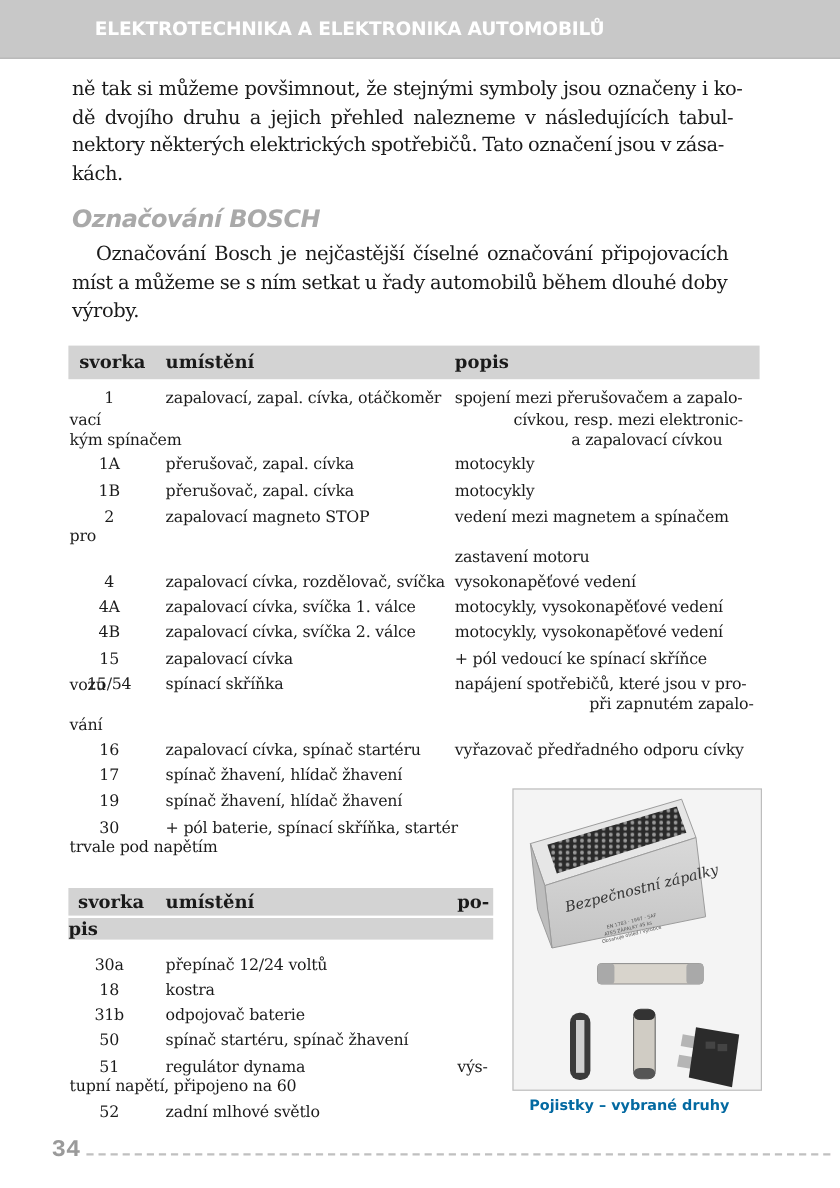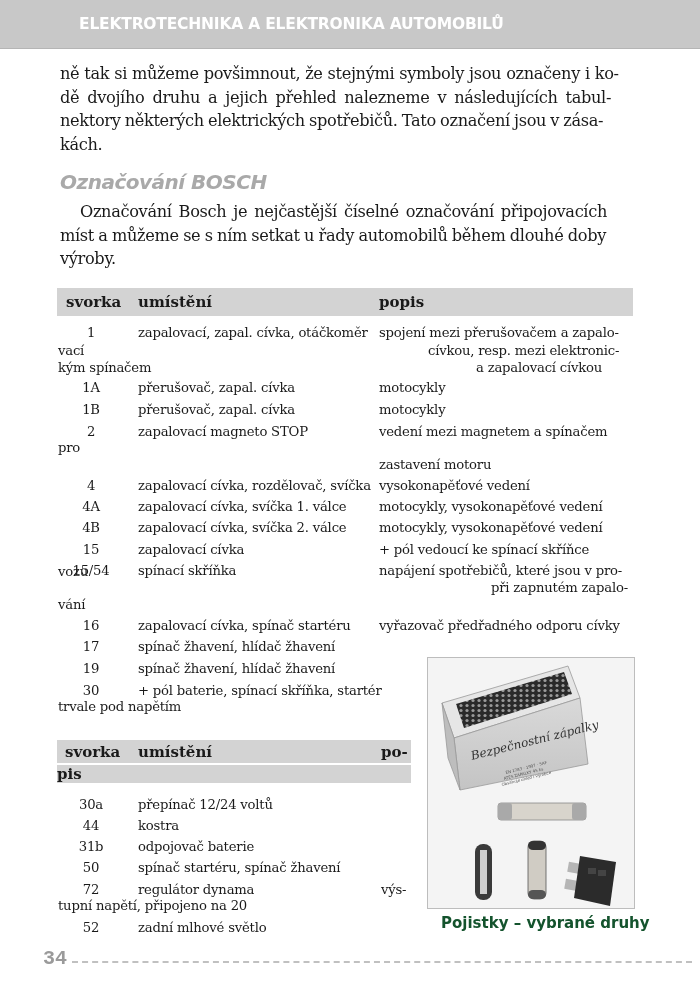--- a/index.html
+++ b/index.html
@@ -26,21 +26,21 @@
   .c1 { width:70px; text-align:center; left:56px; }
   .c2 { left:138px; }
   .c3 { left:379px; }
   .cont { position:absolute; font-size:13.2px; font-family:"DejaVu Serif", serif; letter-spacing:-0.2px; white-space:nowrap; }
   .th2a { position:absolute; left:57px; top:740px; width:354px; height:23px; background:#d3d3d3; }
   .th2b { position:absolute; left:57px; top:765px; width:354px; height:18px; background:#d3d3d3; }
   .th2-text { position:absolute; font-weight:bold; font-size:15px; font-family:"DejaVu Serif", serif; }
   .photo { position:absolute; left:427px; top:657px; width:206px; height:250px; border:1px solid #bdbdbd;
            background:#f4f4f4; overflow:hidden; }
   .caption { position:absolute; left:441px; top:914px; font-family:"DejaVu Sans", sans-serif; font-weight:bold;
-             font-size:15px; color:#14532d; }
+             font-size:12px; color:#0369a1; }
   .page-num { position:absolute; left:43px; top:947px; font-family:Liberation Mono, monospace; font-weight:bold;
               font-size:20px; color:#9a9a9a; }
   .dashes { position:absolute; left:72px; top:961px; width:620px; height:0; border-top:2px dashed #c0c0c0; }
 </style>
 </head>
 <body>
 
 <div class="running-head">
   <span>ELEKTROTECHNIKA A ELEKTRONIKA AUTOMOBILŮ</span>
 </div>
@@ -150,37 +150,37 @@
 <span class="th2-text" style="left:138px; top:743px">umístění</span>
 <span class="th2-text" style="left:381px; top:743px">po-</span>
 <span class="th2-text" style="left:57px; top:765px">pis</span>
 
 <div>
   <div class="row" style="top:797px">
     <span class="c1">30a</span>
     <span class="c2">přepínač 12/24 voltů</span>
   </div>
   <div class="row" style="top:818px">
-    <span class="c1">44</span>
+    <span class="c1">18</span>
     <span class="c2">kostra</span>
   </div>
   <div class="row" style="top:839px">
     <span class="c1">31b</span>
     <span class="c2">odpojovač baterie</span>
   </div>
   <div class="row" style="top:860px">
     <span class="c1">50</span>
     <span class="c2">spínač startéru, spínač žhavení</span>
   </div>
   <div class="row" style="top:882px">
-    <span class="c1">72</span>
+    <span class="c1">51</span>
     <span class="c2">regulátor dynama</span>
     <span style="left:381px">výs-</span>
   </div>
-  <span class="cont" style="left:58px; top:898px">tupní napětí, připojeno na 20</span>
+  <span class="cont" style="left:58px; top:898px">tupní napětí, připojeno na 60</span>
   <div class="row" style="top:920px">
     <span class="c1">52</span>
     <span class="c2">zadní mlhové světlo</span>
   </div>
 </div>
 
 <div class="photo">
   <svg width="206" height="250" viewBox="0 0 206 250">
     <defs>
       <pattern id="mesh" width="6" height="5" patternUnits="userSpaceOnUse">

